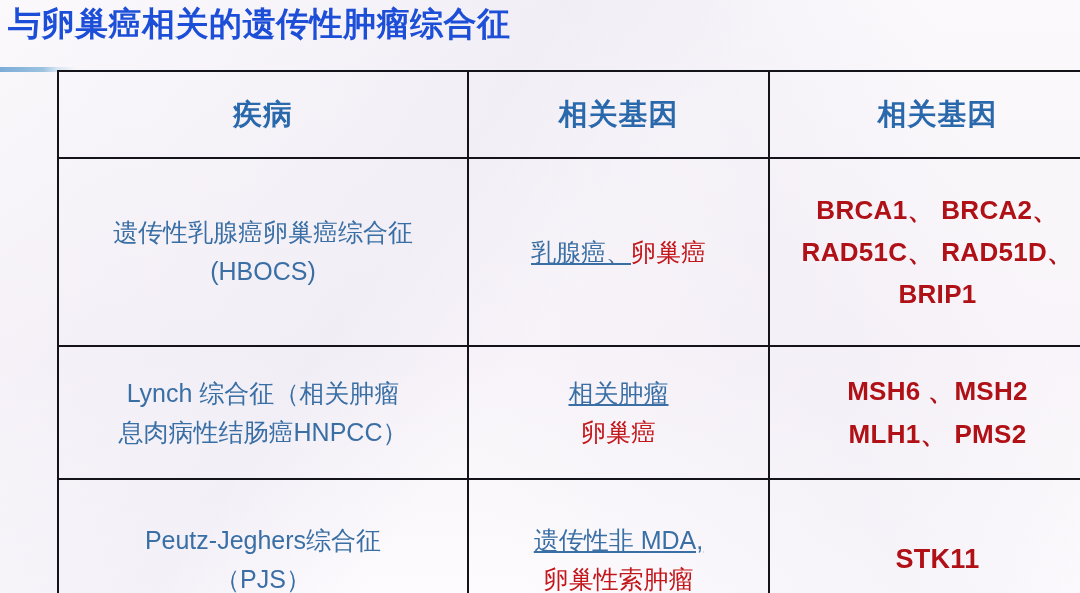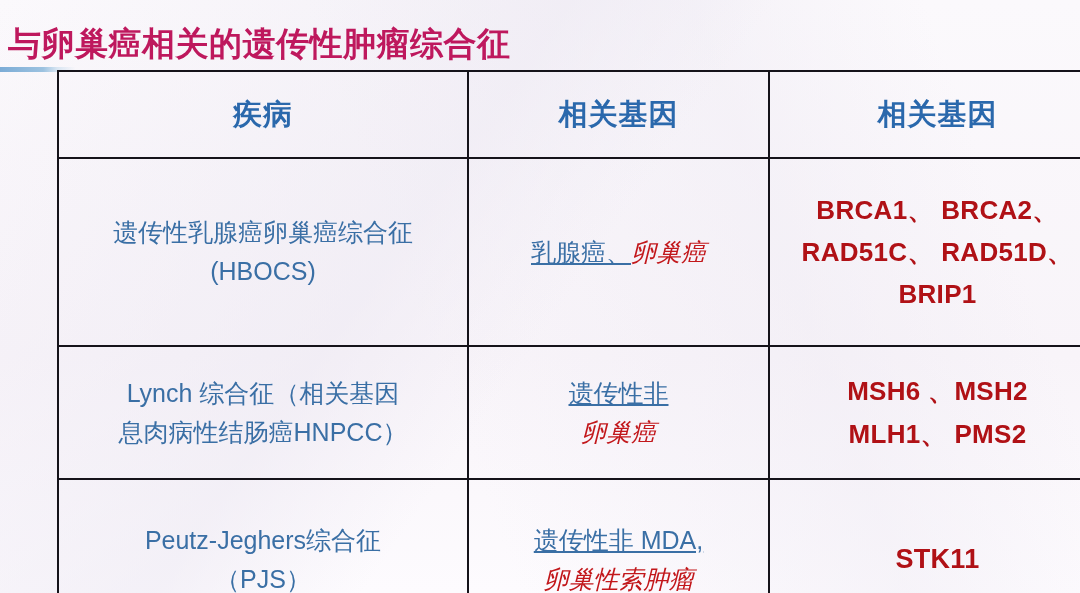--- a/index.html
+++ b/index.html
@@ -22,24 +22,24 @@
     background:
       linear-gradient(125deg, rgba(255,255,255,0) 0%, rgba(236,232,242,0.55) 38%, rgba(255,255,255,0) 52%),
       linear-gradient(70deg, rgba(255,255,255,0) 40%, rgba(238,234,243,0.45) 70%, rgba(255,255,255,0) 88%),
       linear-gradient(180deg, #fbf9fc 0%, #f8f4f9 60%, #fdfbfe 100%);
     pointer-events: none;
   }
 
   #page-title {
     position: absolute;
     left: 8px;
-    top: 24px;
+    top: 4px;
     font-size: 33px;
     font-weight: bold;
-    color: #be185d;
+    color: #1d4ed8;
     letter-spacing: 0.5px;
     line-height: 1.2;
     white-space: nowrap;
   }
 
   #title-rule {
     position: absolute;
     left: 0px;
     top: 67px;
     width: 1080px;
@@ -83,21 +83,21 @@
     font-weight: normal;
   }
 
   tr.row-hbocs td { height: 186px; }
   tr.row-lynch td { height: 131px; }
   tr.row-pjs td   { height: 160px; }
 
   .cell-lines > div { display: block; }
 
   .txt-blue { color: #3a6fa5; text-decoration: underline; }
-  .txt-red  { color: #c2171b; font-style: italic; }
+  .txt-red  { color: #c2171b; }
 
   td.gene-cell {
     color: #b01116;
     font-weight: bold;
     font-size: 26px;
     line-height: 1.62;
     letter-spacing: 0.3px;
   }
   td.gene-cell.single { font-size: 27px; }
 
@@ -131,25 +131,25 @@
       </td>
       <td class="gene-cell cell-lines">
         <div>BRCA1、 BRCA2、</div>
         <div>RAD51C、 RAD51D、</div>
         <div>BRIP1</div>
       </td>
     </tr>
 
     <tr class="row-lynch">
       <td class="cell-lines">
-        <div>Lynch 综合征（相关基因</div>
+        <div>Lynch 综合征（相关肿瘤</div>
         <div>息肉病性结肠癌HNPCC）</div>
       </td>
       <td class="cell-lines">
-        <div class="txt-blue">遗传性非</div>
+        <div class="txt-blue">相关肿瘤</div>
         <div class="txt-red">卵巢癌</div>
       </td>
       <td class="gene-cell cell-lines">
         <div>MSH6 、MSH2</div>
         <div>MLH1、 PMS2</div>
       </td>
     </tr>
 
     <tr class="row-pjs">
       <td class="cell-lines">

